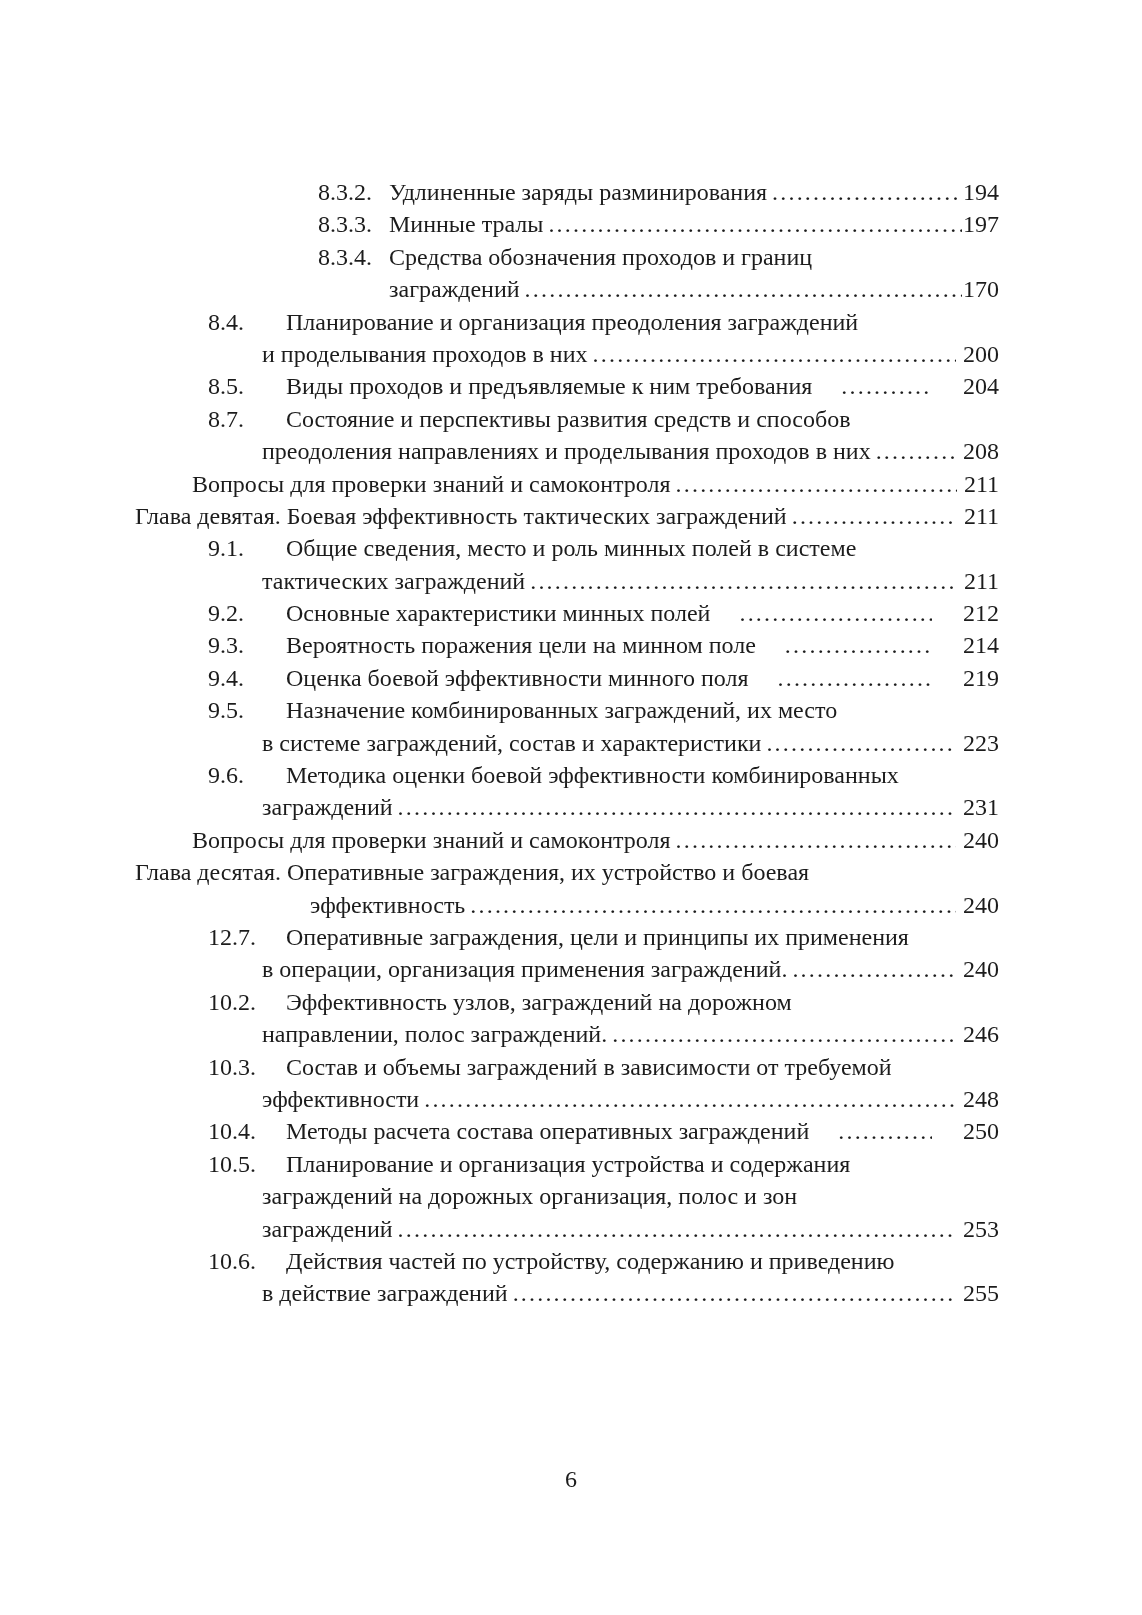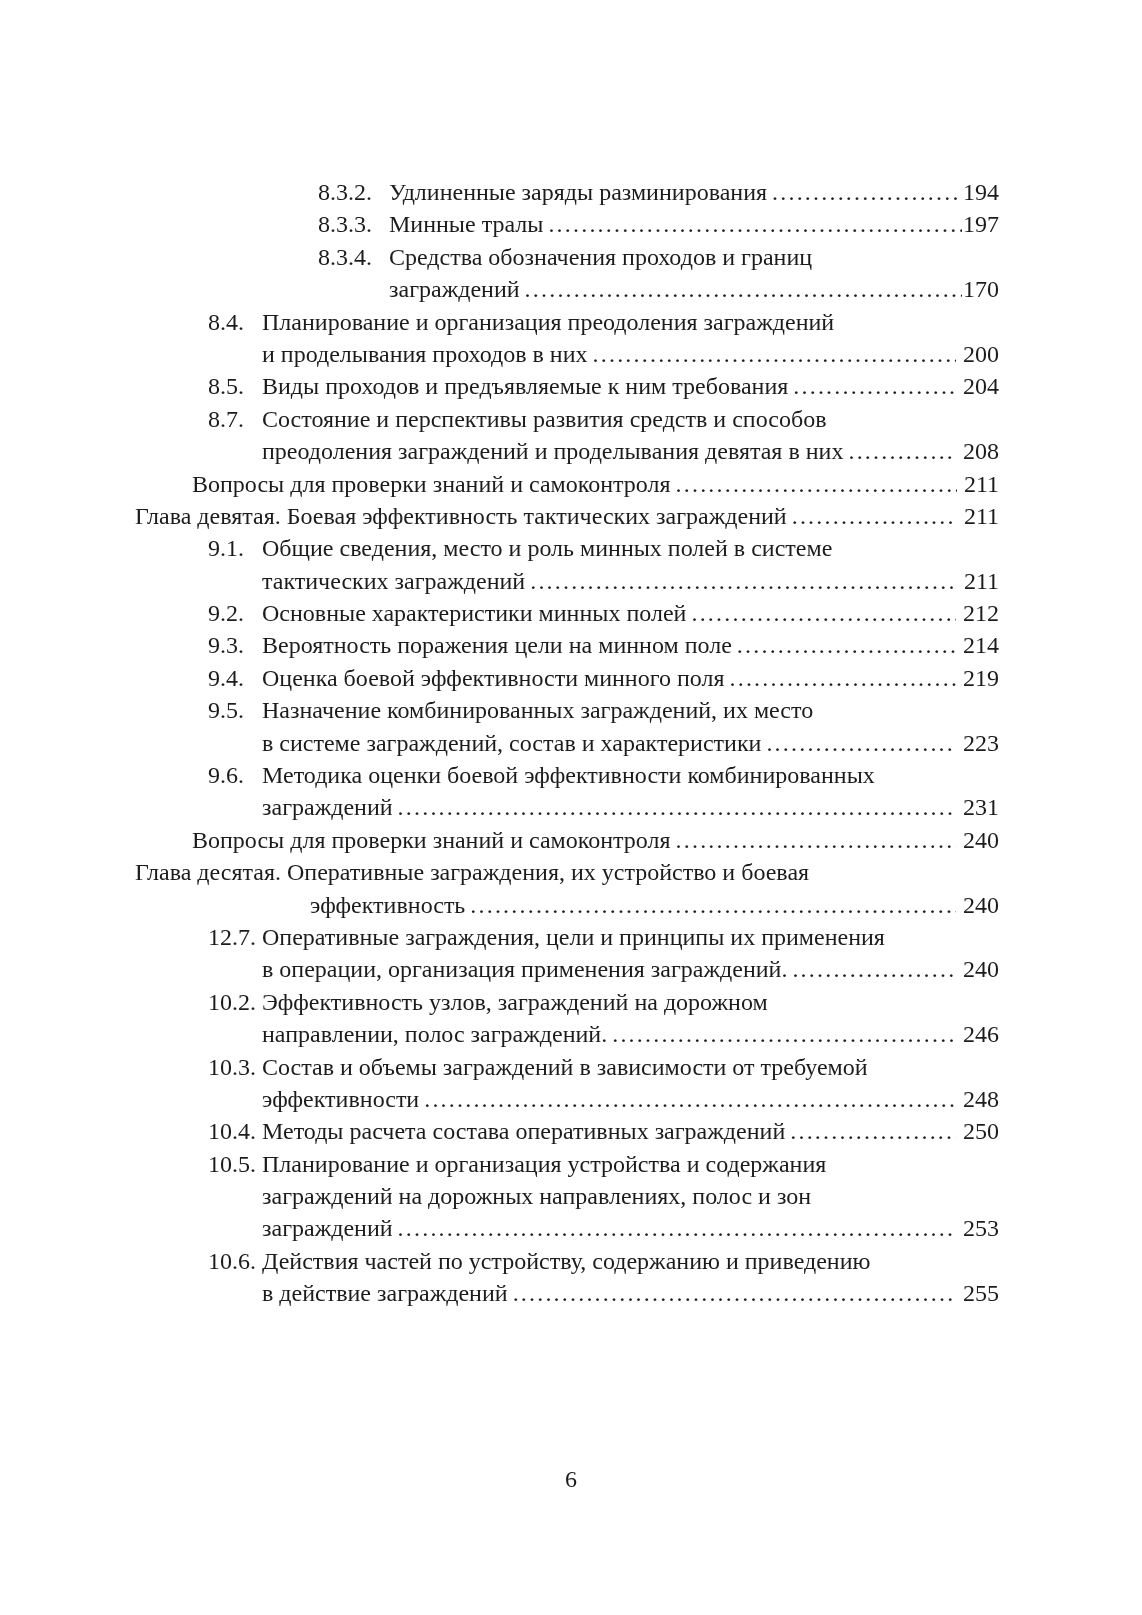--- a/index.html
+++ b/index.html
@@ -15,28 +15,28 @@
     color: #1c1c1c;
   }
   .toc {
     position: absolute;
     top: 176px;
     left: 135px;
     width: 864px;
   }
   .line {
     display: flex;
-    align-items: flex-end;
+    align-items: center;
     line-height: 32.4px;
     height: 32.4px;
   }
   .num  { flex: 0 0 auto; white-space: nowrap; }
   .text { flex: 0 0 auto; white-space: nowrap; }
 
-  .sub1.first    { padding-left: 73px; }
+  .sub1.first    { padding-left: 73px; gap: 24px; }
   .sub1 .num     { width: 54px; }
   .sub2.first    { padding-left: 183px; }
   .sub2 .num     { width: 71px; }
   .plain.first   { padding-left: 57px; }
   .chapter.first { padding-left: 0; }
 
   .sub1.wrap     { padding-left: 127px; }
   .sub2.wrap     { padding-left: 254px; }
   .chapter.wrap  { padding-left: 175px; }
 
@@ -115,21 +115,21 @@
           <span class="dots"></span>
           <span class="pagenum">204</span>
         </div>
       </div>
       <div class="entry">
         <div class="line sub1 first">
           <span class="num">8.7.</span>
           <span class="text">Состояние и перспективы развития средств и способов</span>
         </div>
         <div class="line sub1 wrap">
-          <span class="text">преодоления заграждений и проделывания девятая в них</span>
+          <span class="text">преодоления направлениях и проделывания проходов в них</span>
           <span class="dots"></span>
           <span class="pagenum">208</span>
         </div>
       </div>
       <div class="entry">
         <div class="line plain first">
           <span class="text">Вопросы для проверки знаний и самоконтроля</span>
           <span class="dots"></span>
           <span class="pagenum">211</span>
         </div>
@@ -255,21 +255,21 @@
           <span class="dots"></span>
           <span class="pagenum">250</span>
         </div>
       </div>
       <div class="entry">
         <div class="line sub1 first">
           <span class="num">10.5.</span>
           <span class="text">Планирование и организация устройства и содержания</span>
         </div>
         <div class="line sub1 wrap">
-          <span class="text">заграждений на дорожных направлениях, полос и зон</span>
+          <span class="text">заграждений на дорожных организация, полос и зон</span>
         </div>
         <div class="line sub1 wrap">
           <span class="text">заграждений</span>
           <span class="dots"></span>
           <span class="pagenum">253</span>
         </div>
       </div>
       <div class="entry">
         <div class="line sub1 first">
           <span class="num">10.6.</span>

